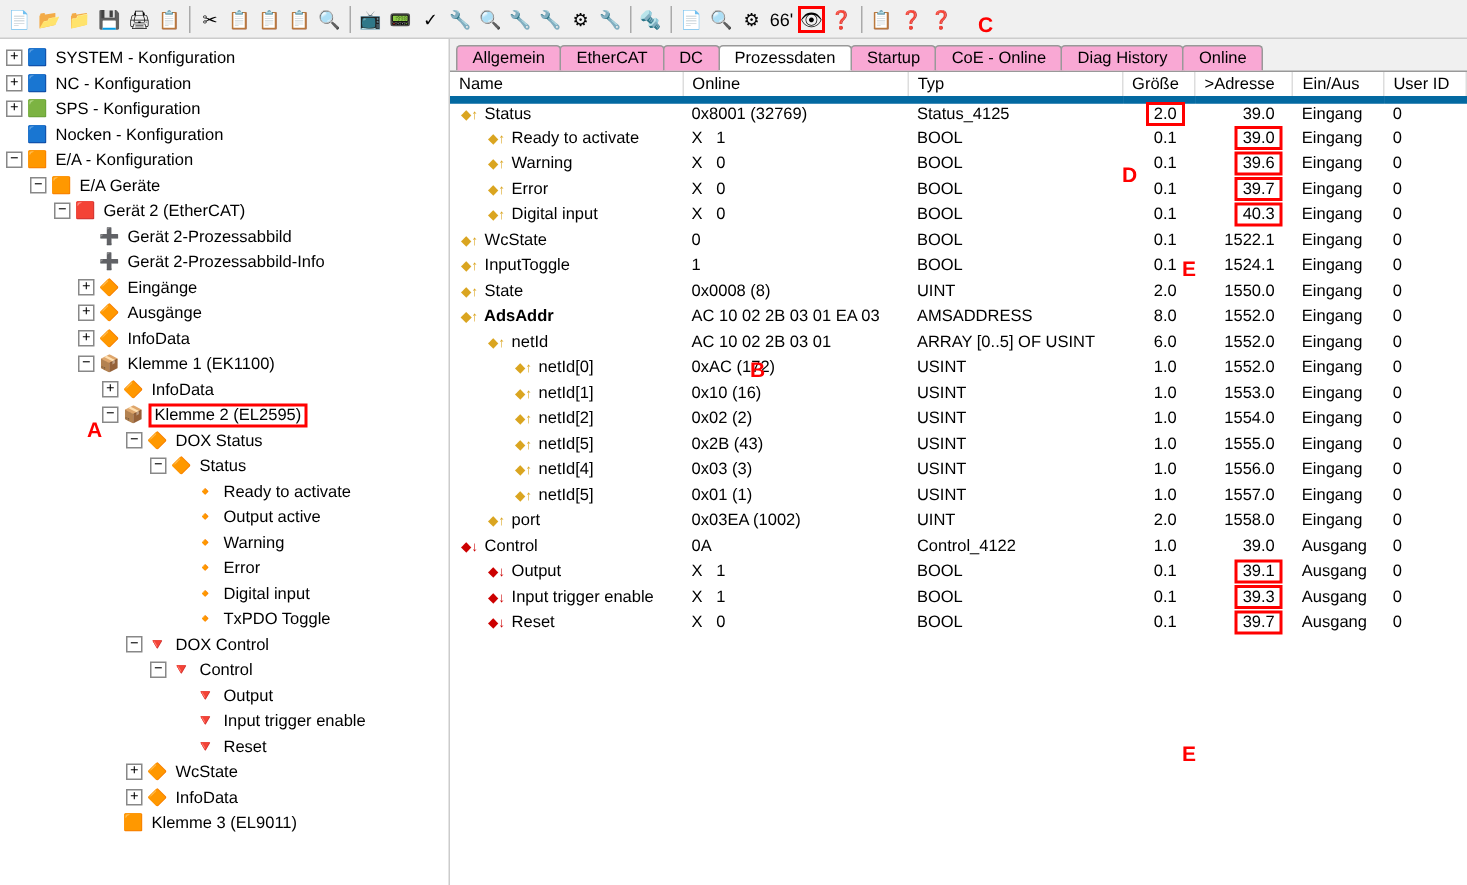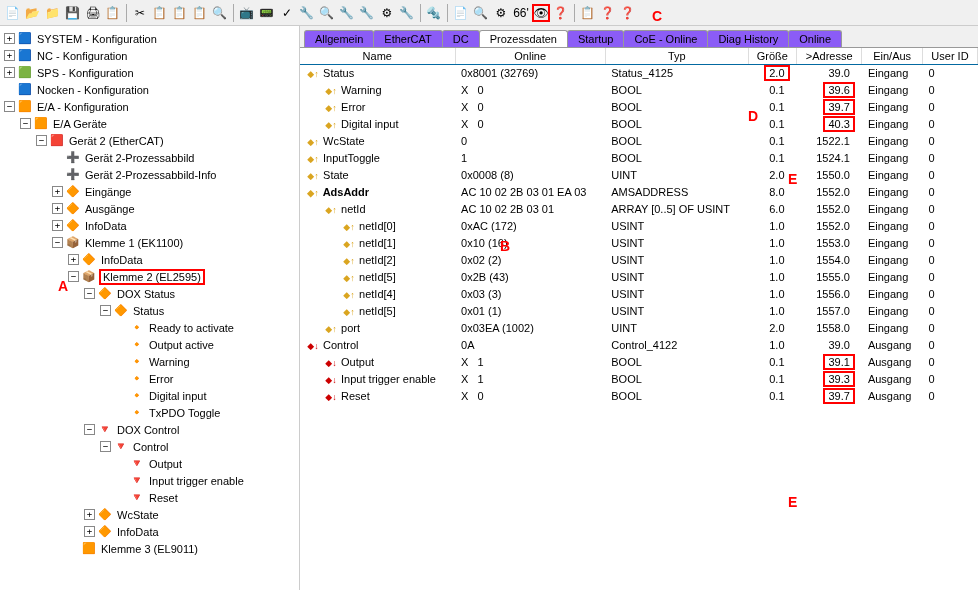--- a/index.html
+++ b/index.html
@@ -12,25 +12,25 @@
 .tree-panel { width: 300px; border-right: 1px solid #ccc; overflow-y: auto; padding: 4px 0; }
 .content-panel { flex: 1; display: flex; flex-direction: column; }
 .tree-item { height: 17px; display: flex; align-items: center; white-space: nowrap; cursor: pointer; padding-left: 4px; }
 .expander { width: 11px; height: 11px; border: 1px solid #888; background: #fff; font-size: 9px; line-height: 9px; text-align: center; margin-right: 2px; font-family: monospace; display: inline-block; }
 .expander.empty { border: none; background: transparent; }
 .icon { width: 16px; height: 16px; display: inline-flex; align-items: center; justify-content: center; margin-right: 2px; font-size: 11px; }
 .tree-label { padding: 0 2px; }
 .marked { border: 2px solid red; }
 .annotation { color: red; font-weight: bold; font-size: 14px; position: absolute; z-index: 10; }
 .tabs { display: flex; height: 22px; background: #f0f0f0; border-bottom: 1px solid #999; padding-left: 4px; padding-top: 4px; gap: 0; }
-.tab { padding: 2px 10px; border: 1px solid #999; background: #8b5cf6; cursor: pointer; font-size: 11px; border-bottom: none; border-top-left-radius: 3px; border-top-right-radius: 3px; margin-right: -1px; }
+.tab { padding: 2px 10px; border: 1px solid #999; background: #f9a8d4; cursor: pointer; font-size: 11px; border-bottom: none; border-top-left-radius: 3px; border-top-right-radius: 3px; margin-right: -1px; }
 .tab.active { background: #fff; position: relative; z-index: 2; }
 .table-wrap { flex: 1; overflow: auto; position: relative; }
 table { width: 100%; border-collapse: collapse; font-size: 11px; }
-th { text-align: center; padding: 2px 6px; border-right: 1px solid #ddd; background: #fff; border-bottom: 1px solid #0369a1; font-weight: normal; }
+th { text-align: left; padding: 2px 6px; border-right: 1px solid #ddd; background: #fff; border-bottom: 5px solid #0369a1; font-weight: normal; }
 td { padding: 1px 6px; white-space: nowrap; height: 17px; }
 .row-icon { width: 14px; display: inline-block; text-align: center; font-size: 9px; }
 .yel { color: #daa520; }
 .red { color: #c00; }
 td.num { text-align: right; padding-right: 12px; }
 .red-box { border: 2px solid red; display: inline-block; padding: 0 3px; margin: -2px -5px; }
 </style>
 </head>
 <body>
 
@@ -264,20 +264,29 @@
             <tr>
               <td style="padding-left: 6px;"><span class="row-icon yel">◆↑</span><span> Status</span></td>
               <td><span>0x8001 (32769)</span></td>
               <td>Status_4125</td>
               <td class="num"><span class="red-box">2.0</span></td>
               <td class="num">39.0</td>
               <td>Eingang</td>
               <td>0</td>
             </tr>
             <tr>
+              <td style="padding-left: 24px;"><span class="row-icon yel">◆↑</span><span> Ready to activate</span></td>
+              <td><span style="margin-right: 6px;">X   </span><span>1</span></td>
+              <td>BOOL</td>
+              <td class="num">0.1</td>
+              <td class="num"><span class="red-box">39.0</span></td>
+              <td>Eingang</td>
+              <td>0</td>
+            </tr>
+            <tr>
               <td style="padding-left: 24px;"><span class="row-icon yel">◆↑</span><span> Warning</span></td>
               <td><span style="margin-right: 6px;">X   </span><span>0</span></td>
               <td>BOOL</td>
               <td class="num">0.1</td>
               <td class="num"><span class="red-box">39.6</span></td>
               <td>Eingang</td>
               <td>0</td>
             </tr>
             <tr>
               <td style="padding-left: 24px;"><span class="row-icon yel">◆↑</span><span> Error</span></td>

